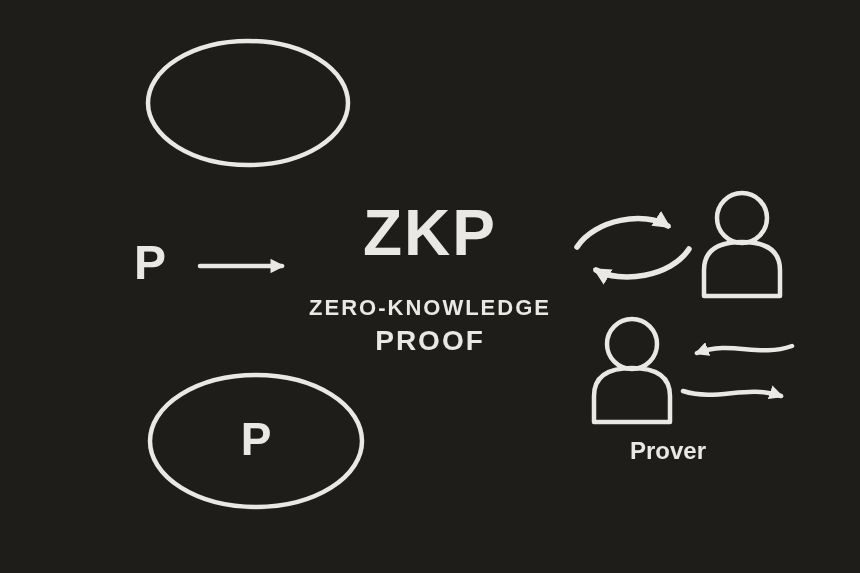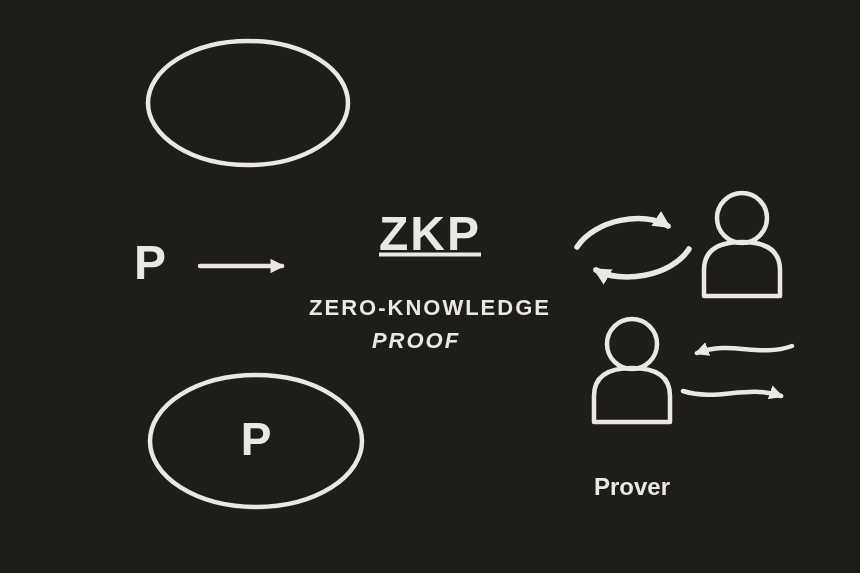--- a/index.html
+++ b/index.html
@@ -33,25 +33,25 @@
   }
   .label {
     position: absolute;
     transform: translate(-50%, -50%);
     white-space: nowrap;
     color: var(--foreground);
     font-weight: 700;
   }
   .label-np      { left: 248px; top: 101px; font-size: 46px; }
   .label-p-left  { left: 150px; top: 262px; font-size: 48px; }
-  .label-zkp     { left: 430px; top: 233px; font-size: 48px; letter-spacing: 2px; text-decoration: underline; }
+  .label-zkp     { left: 430px; top: 233px; font-size: 64px; letter-spacing: 2px; }
   .label-sub1    { left: 430px; top: 308px; font-size: 22px; letter-spacing: 2px; text-align: right; }
-  .label-sub2    { left: 416px; top: 341px; font-size: 22px; letter-spacing: 2px; font-style: italic; }
+  .label-sub2    { left: 430px; top: 341px; font-size: 28px; letter-spacing: 2px; }
   .label-verifier{ left: 745px; top: 325px; font-size: 24px; font-weight: 700; }
-  .label-prover  { left: 632px; top: 451px; font-size: 24px; font-weight: 700; margin-top: 36px; }
+  .label-prover  { left: 668px; top: 451px; font-size: 24px; font-weight: 700; }
   .label-p-bottom{ left: 256px; top: 439px; font-size: 46px; }
 </style>
 </head>
 <body>
 
 <div class="canvas">
 
   <svg width="860" height="573" viewBox="0 0 860 573">
     <defs>
       <marker id="arrow" viewBox="0 0 10 10" refX="8" refY="5" markerWidth="3.2" markerHeight="3.2" orient="auto-start-reverse">

